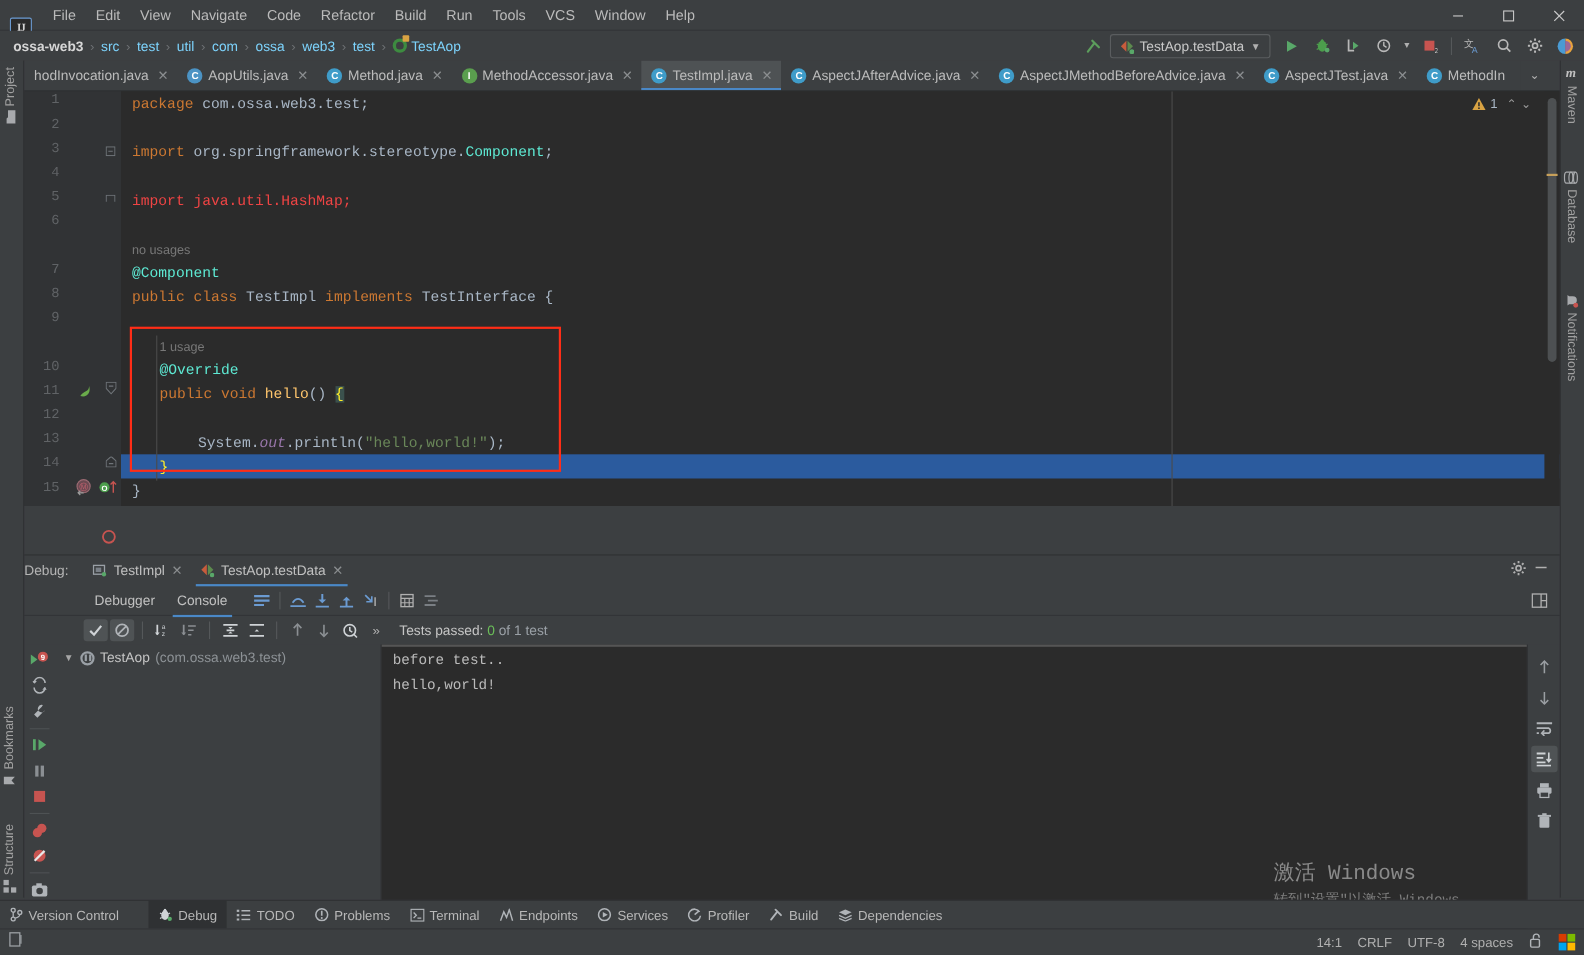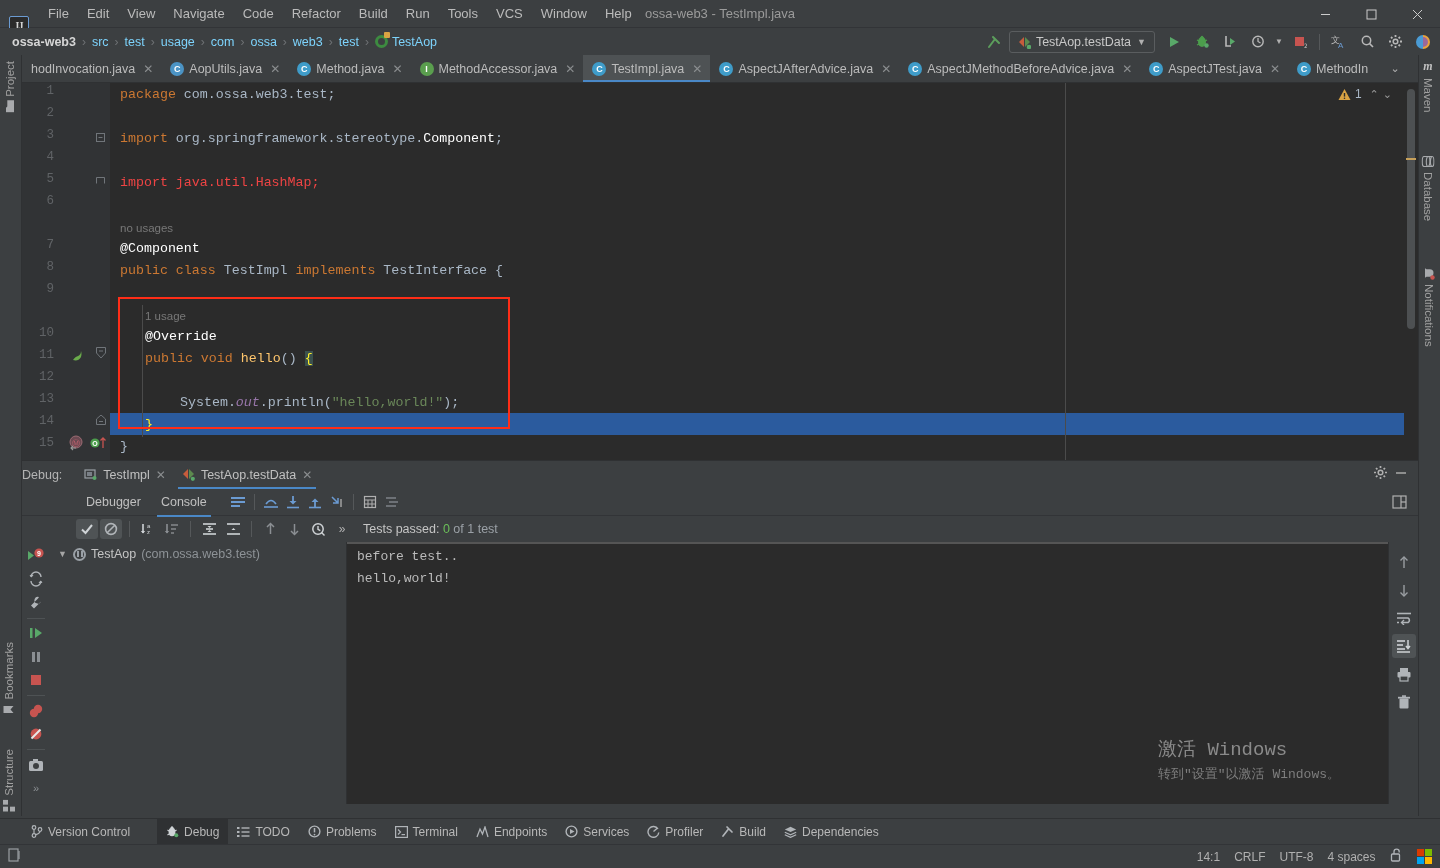--- a/index.html
+++ b/index.html
@@ -107,21 +107,21 @@
     position: absolute; right: 56px; color: #606366; text-align: right; width: 20px;
   }
   .code {
     position: relative; flex: 1; background: #2b2b2b; overflow: hidden;
     font-family: "Liberation Mono", monospace; font-size: 13.3px; line-height: 22px;
     color: #a9b7c6; padding-left: 10px;
   }
   .cline { height: 22px; white-space: pre; position: relative; }
   .kw { color: #cc7832; }
   .str { color: #6a8759; }
-  .ann { color: #ffffff; }
+  .ann { color: #5eead4; }
   .stat { color: #9876aa; font-style: italic; }
   .hint { color: #787878; font-size: 11.5px; font-family: "Liberation Sans", sans-serif; }
   .type { color: #ffc66d; }
   .brace-hl { background: #3b514d; color:#ffef28; }
   .yellowbrace { color:#ffef28; }
 
   .sel-line {
     position: absolute; left: 0; right: 0; height: 22px; background: #2b5b9e;
   }
   .redbox {
@@ -134,21 +134,21 @@
   .vstripe { position: absolute; top:0; bottom:0; width:1px; background:#4b4b4b; }
   .codescroll {
     position: absolute; right: 0; top: 0; bottom: 0; width: 14px; background: #2b2b2b;
   }
   .codescroll .thumb {
     position: absolute; right: 3px; top: 6px; width: 8px; height: 240px;
     background: #4d5052; border-radius: 4px;
   }
 
   
-  .debugpanel { position: relative; background: #3c3f41; }
+  .debugpanel { position: relative; background: #3c3f41; margin-top: 44px; }
   .dbgheader {
     height: 28px; display: flex; align-items: center; padding-left: 22px;
     border-top: 1px solid #2f3133; position: relative;
   }
   .dbgheader .lbl { color: #b4b4b4; font-size: 12.5px; margin-right: 14px; }
   .dtab {
     display: flex; align-items: center; gap: 6px; height: 28px; padding: 0 8px;
     color: #c0c0c0; font-size: 12.5px; position: relative;
   }
   .dtab.active::after {
@@ -232,21 +232,21 @@
   .vlabel {
     position:absolute; white-space:nowrap; color:#a1a1a1; font-size:11.5px;
     display:flex; align-items:center; gap:4px;
   }
   .vlabel.down { writing-mode: vertical-rl; }
   .vlabel.up { writing-mode: vertical-rl; transform: rotate(180deg); }
 
   
   .toolwinbar {
     position:absolute; left:0; right:0; bottom: 24px; height: 26px; background:#3c3f41;
-    display:flex; align-items:center; padding-left: 22px; border-top:1px solid #2f3133;
+    display:flex; align-items:center; border-top:1px solid #2f3133;
   }
   .twi {
     display:flex; align-items:center; gap:5px; color:#b8b8b8; font-size:12px;
     padding: 4px 9px; height:26px; white-space:nowrap;
   }
   .twi.active { background:#2f3133;margin-left:18px; }
   .statusbar {
     position:absolute; left:0; right:0; bottom:0; height:24px; background:#3c3f41;
     display:flex; align-items:center; padding:0 8px; border-top:1px solid #323437;
   }
@@ -267,21 +267,20 @@
       <div class="menu-item"><span>Navigate</span></div>
       <div class="menu-item"><span>Code</span></div>
       <div class="menu-item"><span>Refactor</span></div>
       <div class="menu-item"><span>Build</span></div>
       <div class="menu-item"><span>Run</span></div>
       <div class="menu-item"><span>Tools</span></div>
       <div class="menu-item"><span>VCS</span></div>
       <div class="menu-item"><span>Window</span></div>
       <div class="menu-item"><span>Help</span></div>
     </div>
-    <div class="win-title">ossa-web3 - TestImpl.java</div>
     <div class="win-btns">
       <div class="win-btn">
         <svg width="11" height="11" viewBox="0 0 11 11">
             <line x1="1" y1="5.5" x2="10" y2="5.5" stroke="#cccccc" stroke-width="1"></line>
           </svg>
       </div>
       <div class="win-btn">
         <svg width="11" height="11" viewBox="0 0 11 11">
             <rect x="1" y="1" width="9" height="9" fill="none" stroke="#cccccc" stroke-width="1"></rect>
           </svg>
@@ -296,21 +295,21 @@
   </div>
 
   <div class="navbar">
     <div class="crumbs">
       <span class="crumb proj">ossa-web3</span>
       <span class="crumb-sep">›</span>
       <span class="crumb">src</span>
       <span class="crumb-sep">›</span>
       <span class="crumb">test</span>
       <span class="crumb-sep">›</span>
-      <span class="crumb">usage</span>
+      <span class="crumb">util</span>
       <span class="crumb-sep">›</span>
       <span class="crumb">com</span>
       <span class="crumb-sep">›</span>
       <span class="crumb">ossa</span>
       <span class="crumb-sep">›</span>
       <span class="crumb">web3</span>
       <span class="crumb-sep">›</span>
       <span class="crumb">test</span>
       <span class="crumb-sep">›</span>
       <span class="crumb"><span class="crumb-ico"></span><span>TestAop</span></span>

